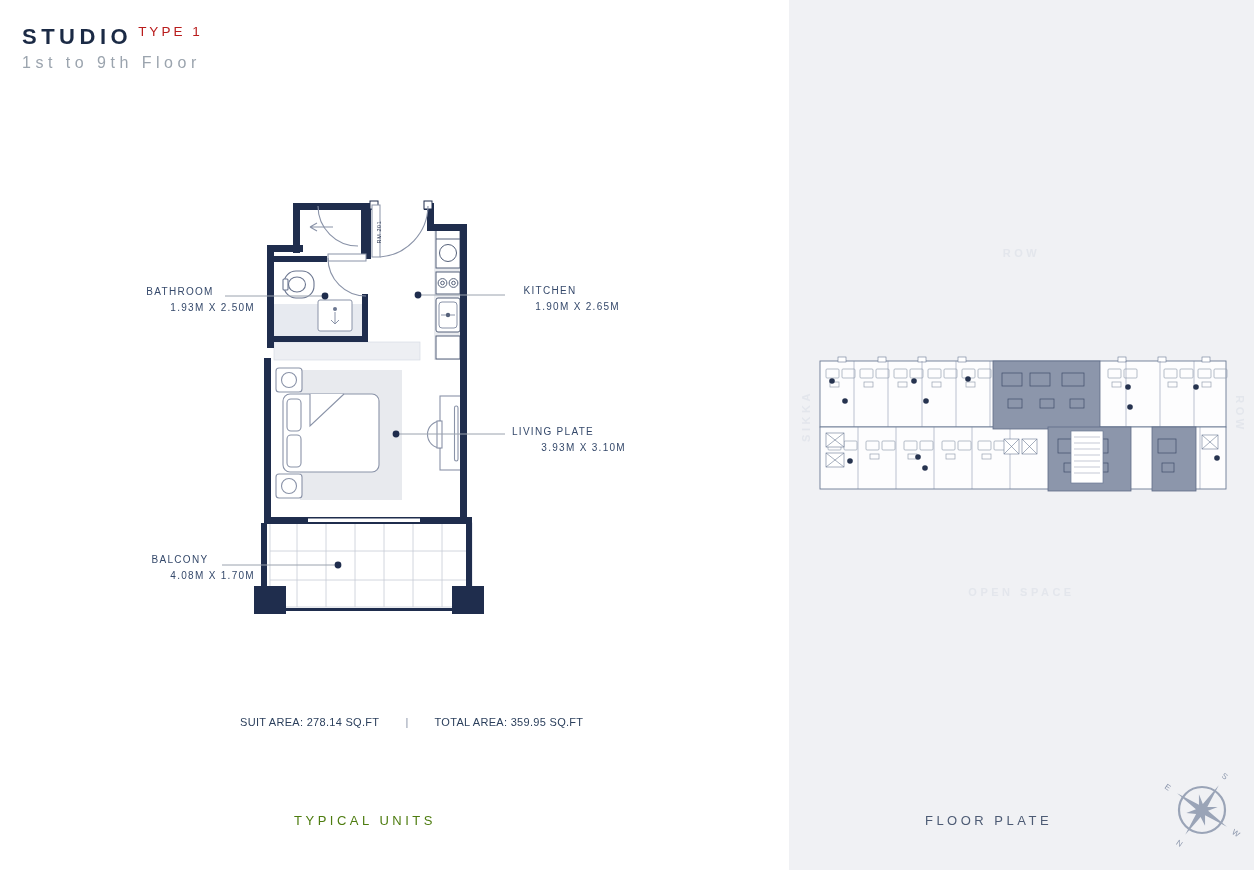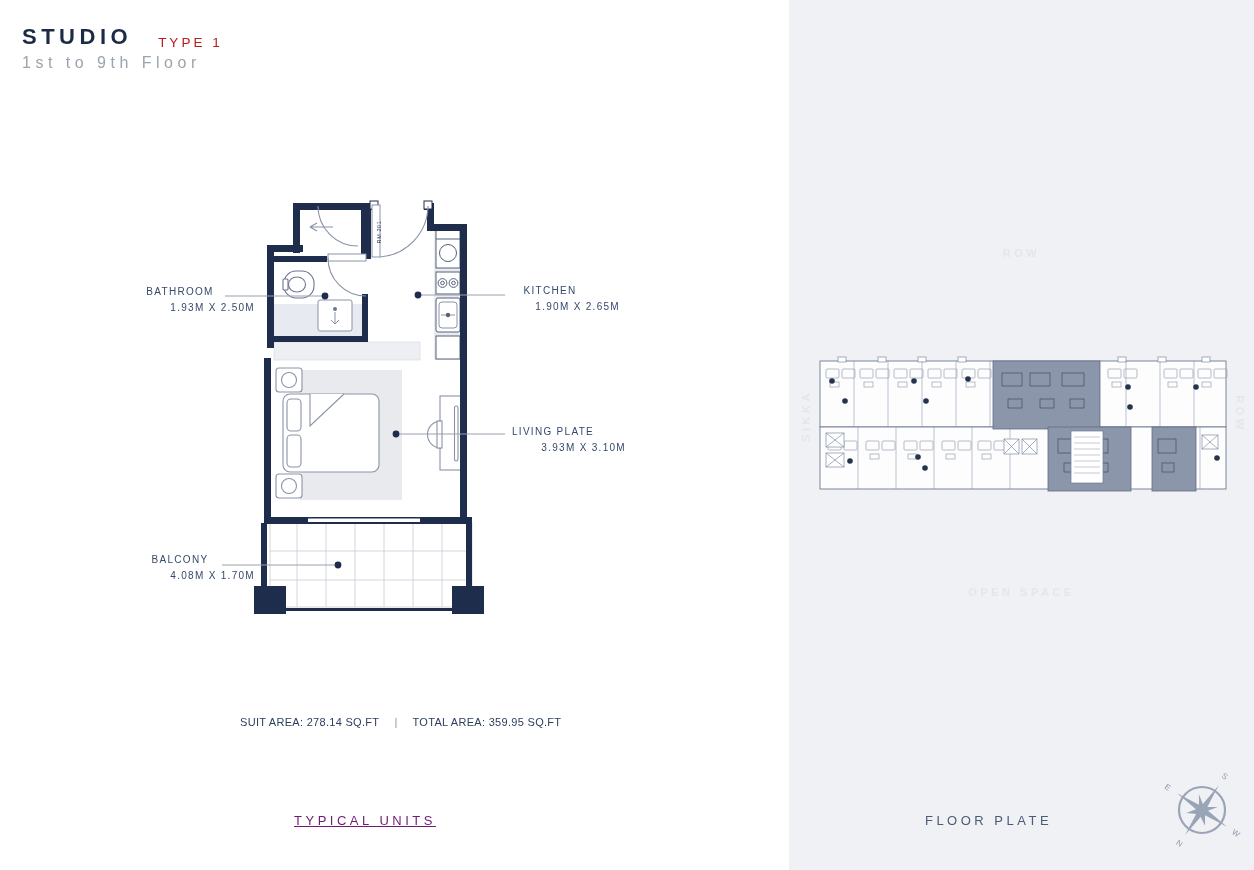--- a/index.html
+++ b/index.html
@@ -3,41 +3,41 @@
 <meta charset="utf-8">
 <style>
   * { margin:0; padding:0; box-sizing:border-box; }
   html,body { width:1254px; height:870px; }
   body { position:relative; width:1254px; height:870px; background:#ffffff;
          font-family:"Liberation Sans", sans-serif; overflow:hidden; color:#2b3f5c; }
 
   .abs { position:absolute; }
 
   
-  .title-row { left:22px; top:24px; display:flex; align-items:flex-end; gap:26px; }
+  .title-row { left:22px; top:24px; display:flex; align-items:flex-start; gap:6px; }
   .title-main { font-size:22px; font-weight:bold; letter-spacing:4.5px; color:#1b2a45; }
   .title-type { font-size:13.5px; font-weight:500; letter-spacing:3px; color:#b91c1c; }
   .title-sub  { left:22px; top:54px; font-size:16px; letter-spacing:4.5px; color:#9ba4ae; }
 
   
   .room-label { text-align:center; color:#35496b; font-size:10px; letter-spacing:1.3px; line-height:16px; }
   .room-label .dims { display:block;text-align:right; }
   .lbl-bathroom { left:105px; top:284px; width:150px; }
   .lbl-kitchen  { left:480px; top:283px; width:140px; }
   .lbl-living   { left:480px; top:424px; width:146px; }
   .lbl-balcony  { left:105px; top:552px; width:150px; }
 
   
-  .area-row { left:240px; top:716px; display:flex; align-items:center; gap:15px;
+  .area-row { left:240px; top:716px; display:flex; align-items:center; gap:26px;
               font-size:11px; letter-spacing:0.3px; color:#2b3f5c; font-weight:500; }
   .area-sep { color:#8a93a8; font-weight:400; }
 
   
   .caption { font-size:13px; letter-spacing:3.5px; text-align:center; }
-  .caption-left  { left:115px; top:813px; width:500px; color:#701a75;text-decoration:underline; }
+  .caption-left  { left:115px; top:813px; width:500px; color:#4d7c0f; }
   .caption-right { left:789px; top:813px; width:399px; color:#4d5b74; }
 
   
   .panel { left:789px; top:0; width:465px; height:870px; background:#f0f1f4; }
   .faint { color:#e3e6ec; font-size:11px; letter-spacing:3.5px; text-align:center; font-weight:bold; }
   .faint-row-top { left:789px; top:247px; width:465px; }
   .faint-open    { left:789px; top:586px; width:465px; }
   .faint-sikka   { left:776px; top:410px; width:60px; transform:rotate(-90deg); }
   .faint-row-right{ left:1212px; top:408px; width:56px; transform:rotate(90deg); }
 

